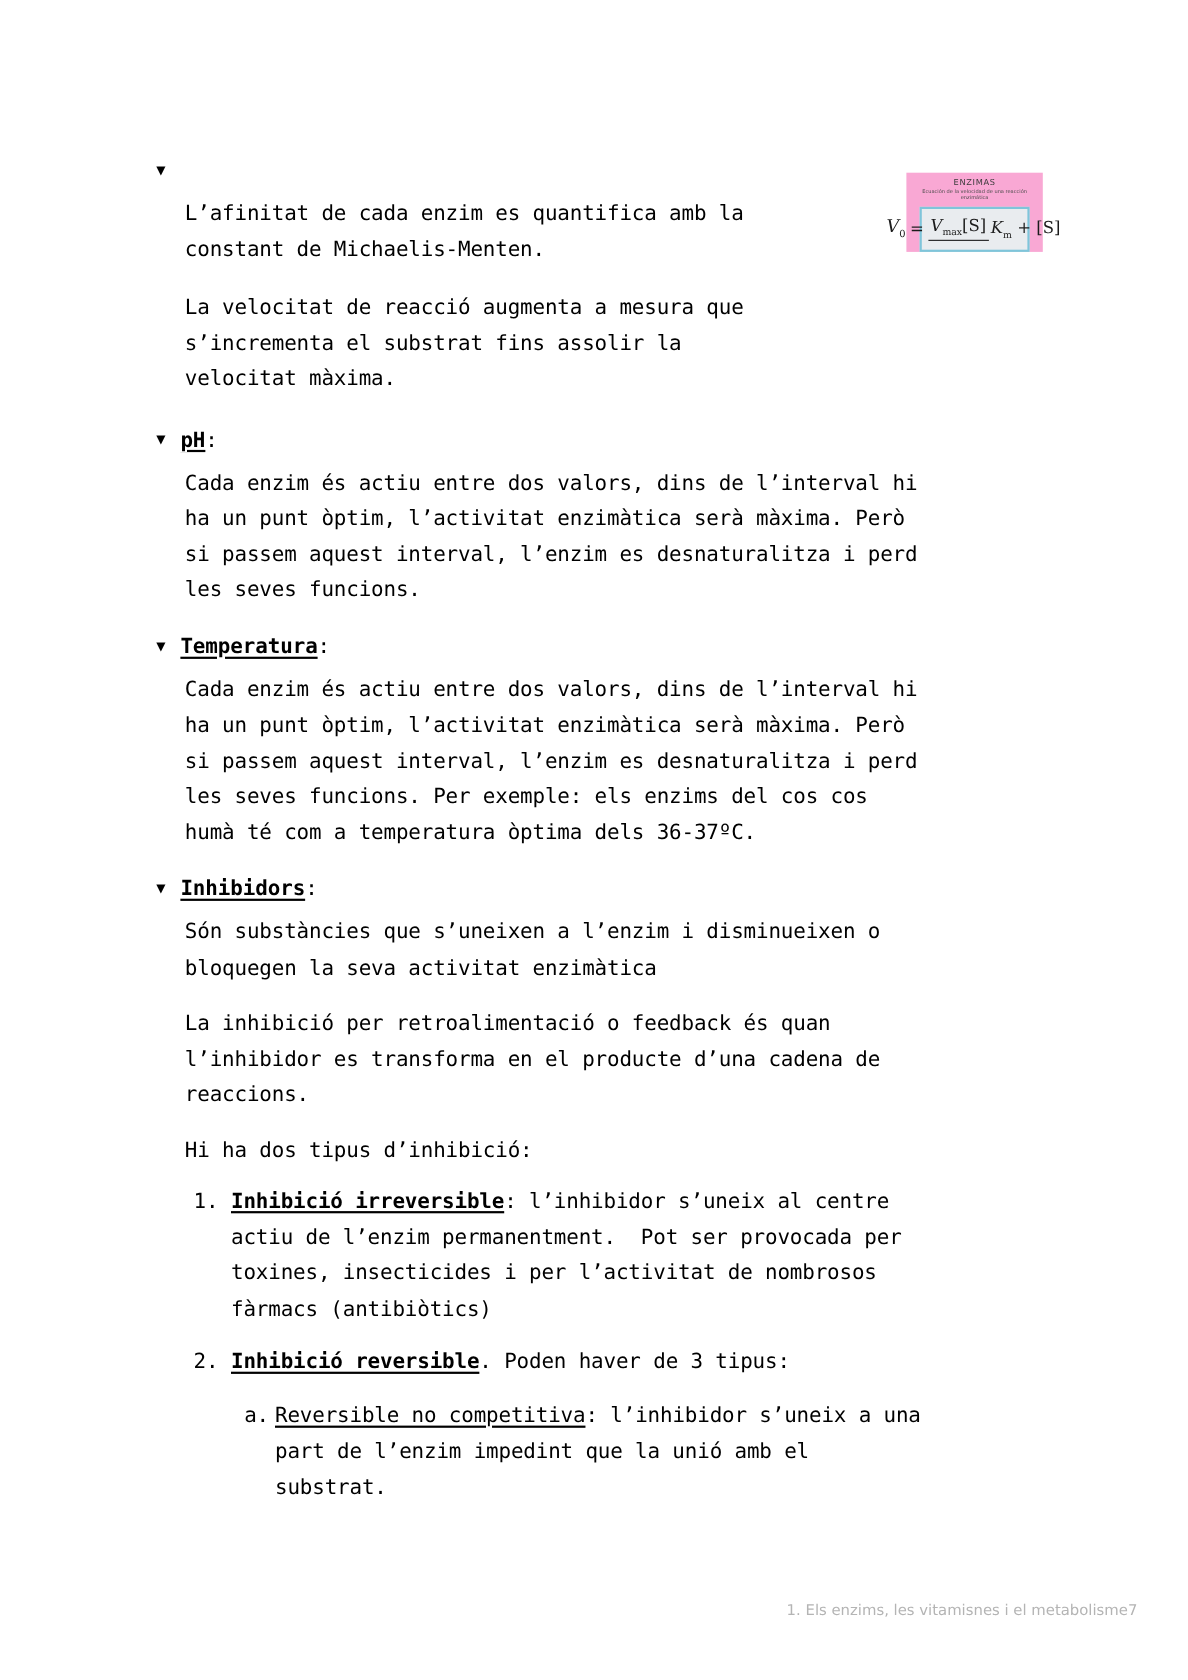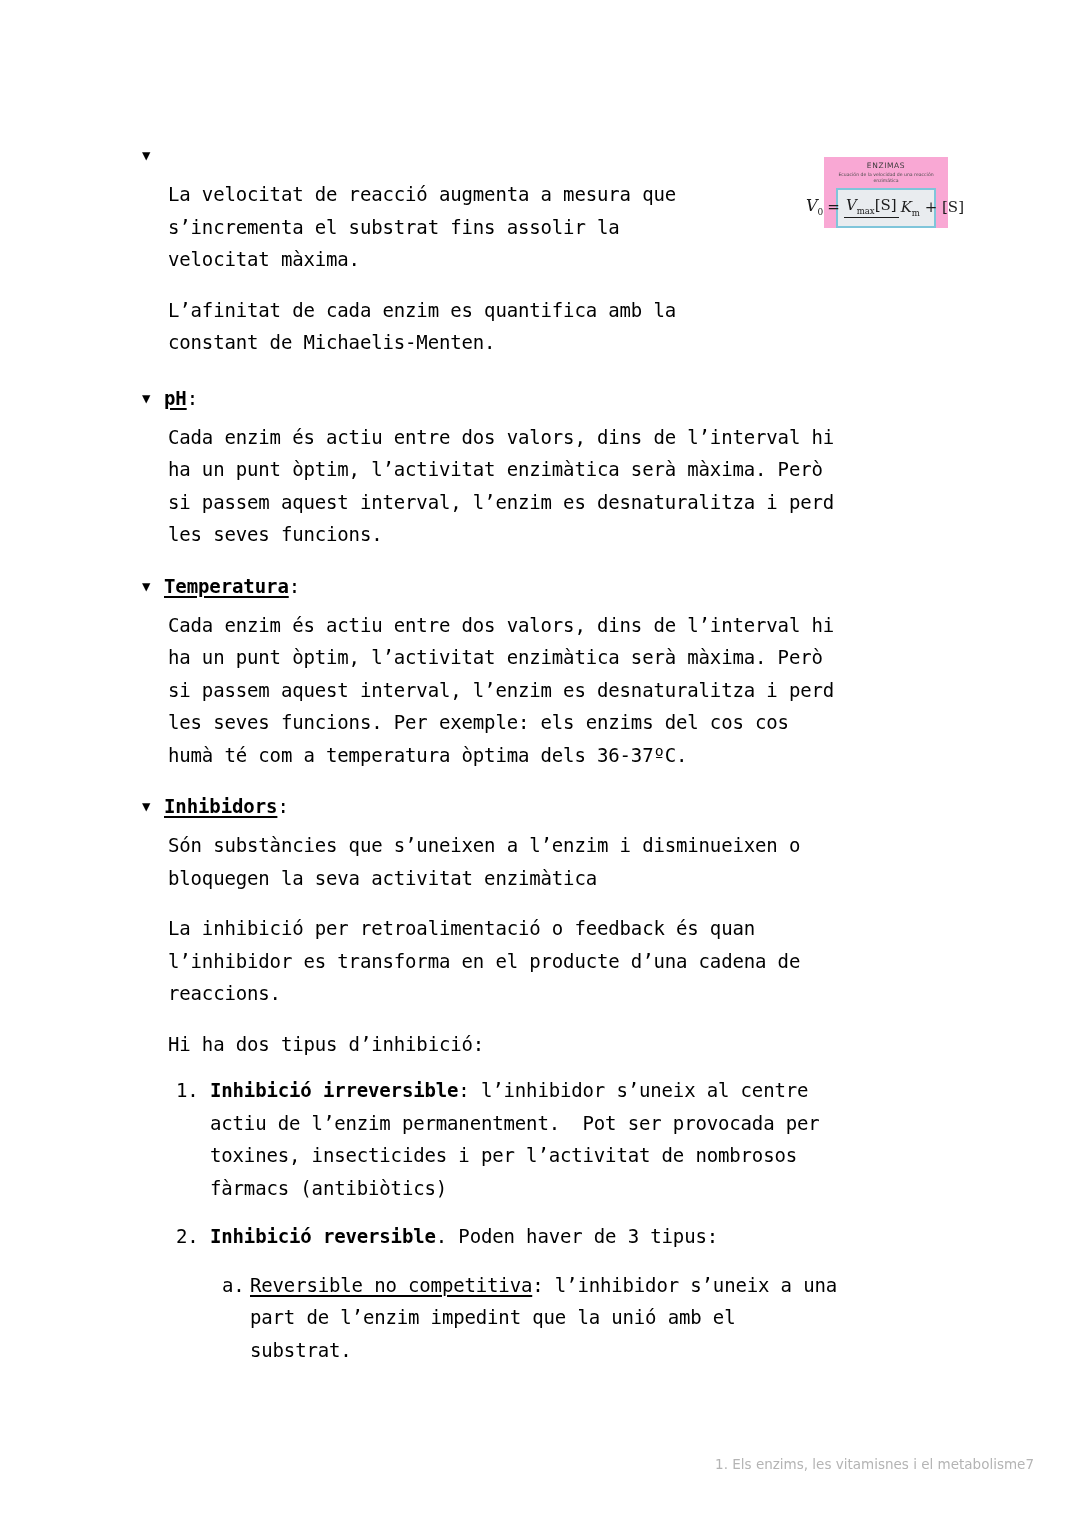--- a/index.html
+++ b/index.html
@@ -82,20 +82,21 @@
     letter-spacing: -0.15px;
   }
   .onum {
     flex: 0 0 auto;
     width: 34px;
     text-align: left;
   }
   .obody { flex: 1 1 auto; white-space: pre-wrap; }
   .obody b {
     font-weight: bold;
+    text-decoration: underline;
     text-underline-offset: 3px;
     text-decoration-thickness: 2px;
   }
 
   
   .alist { margin: 0; padding: 0; list-style: none; }
   .aitem {
     display: flex;
     align-items: flex-start;
     margin: 0;
@@ -197,25 +198,25 @@
 <body>
 
 <div class="page">
 
   <div class="content">
 
     <div class="sec s1">
       <div class="heading">
         <span class="tri">▼</span>
       </div>
+      <p class="para last">L’afinitat de cada enzim es quantifica amb la
+constant de Michaelis-Menten.</p>
       <p class="para">La velocitat de reacció augmenta a mesura que
 s’incrementa el substrat fins assolir la
 velocitat màxima.</p>
-      <p class="para last">L’afinitat de cada enzim es quantifica amb la
-constant de Michaelis-Menten.</p>
     </div>
 
     <div class="sec">
       <div class="heading">
         <span class="tri">▼</span>
         <span class="heading-text"><span class="u">pH</span><span class="heading-colon">:</span></span>
       </div>
       <p class="para">Cada enzim és actiu entre dos valors, dins de l’interval hi
 ha un punt òptim, l’activitat enzimàtica serà màxima. Però
 si passem aquest interval, l’enzim es desnaturalitza i perd

